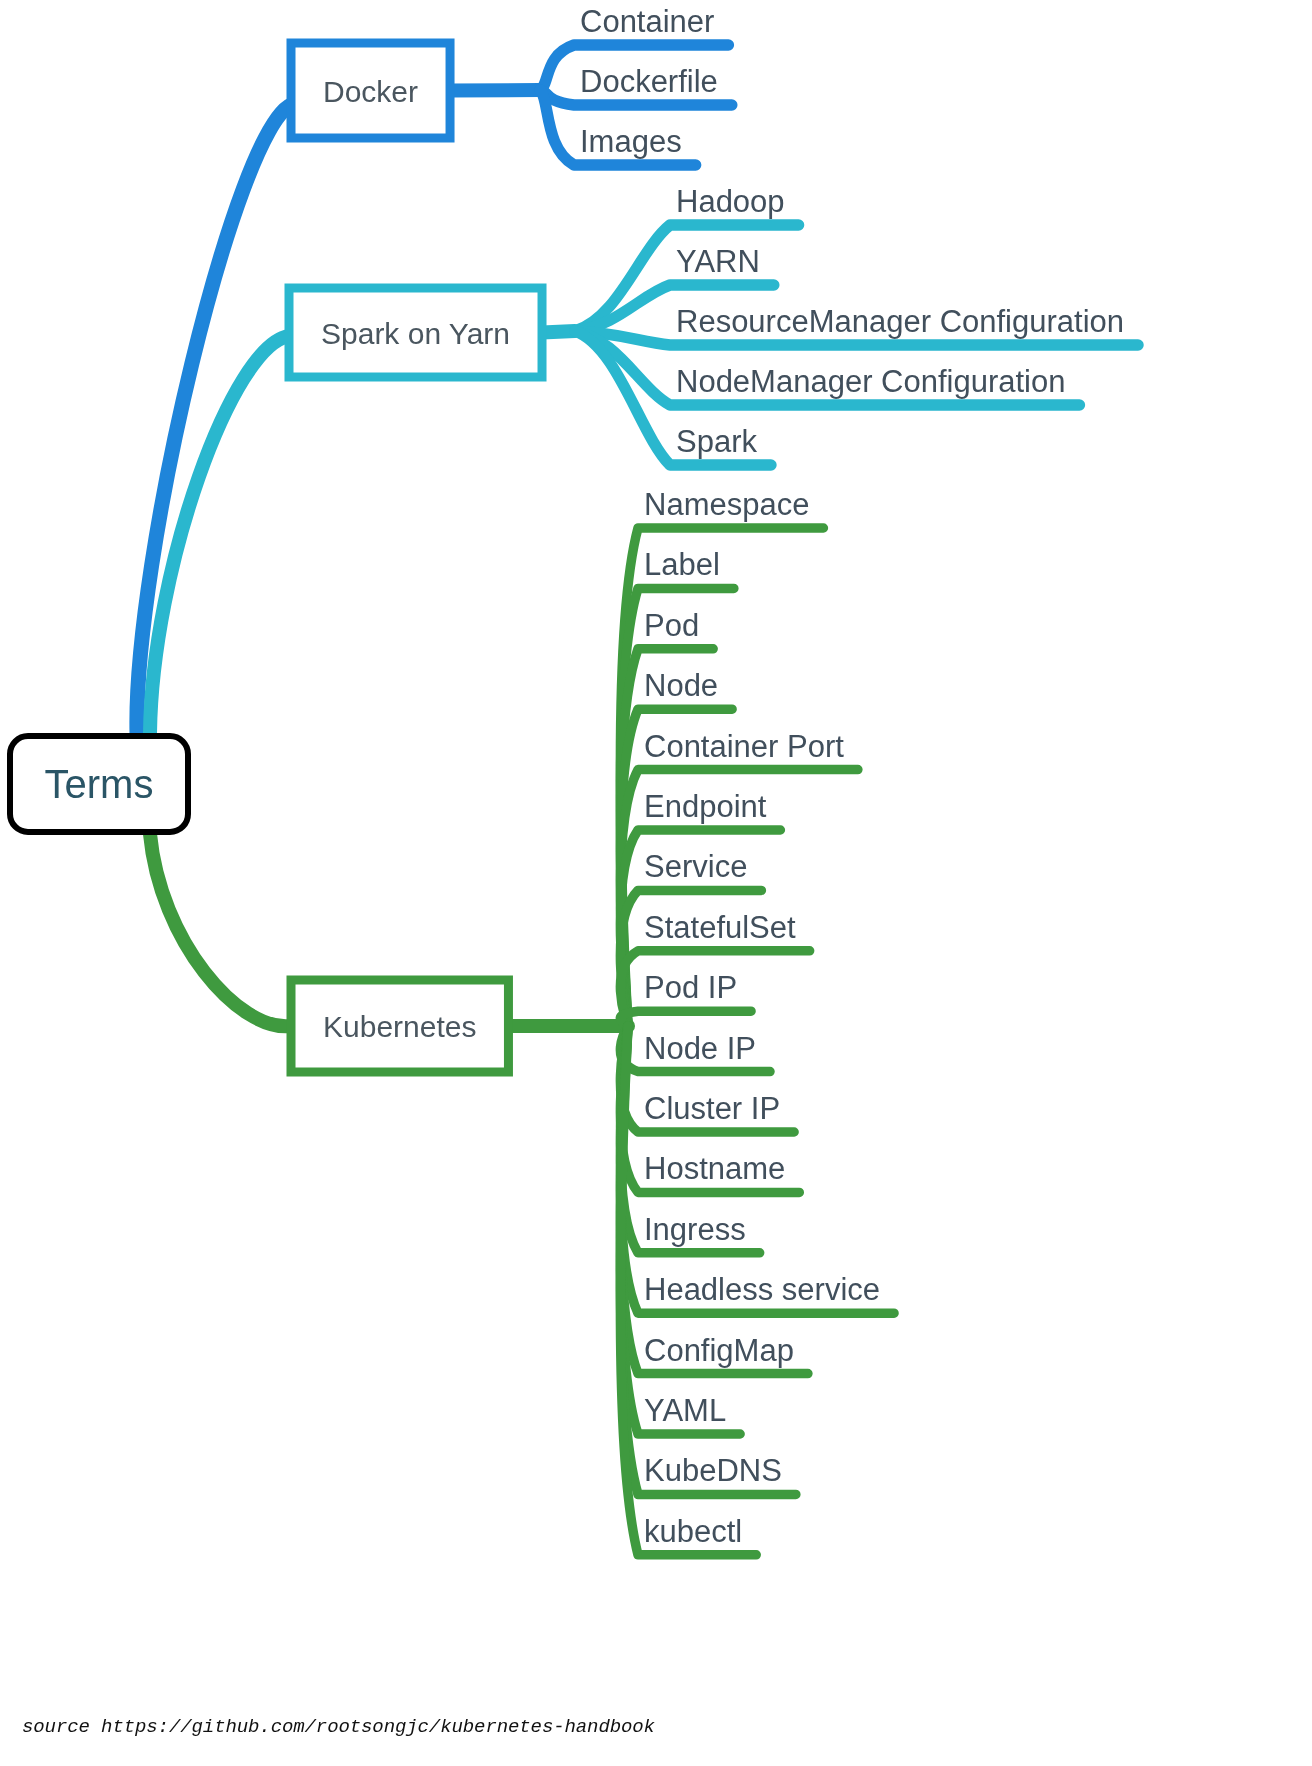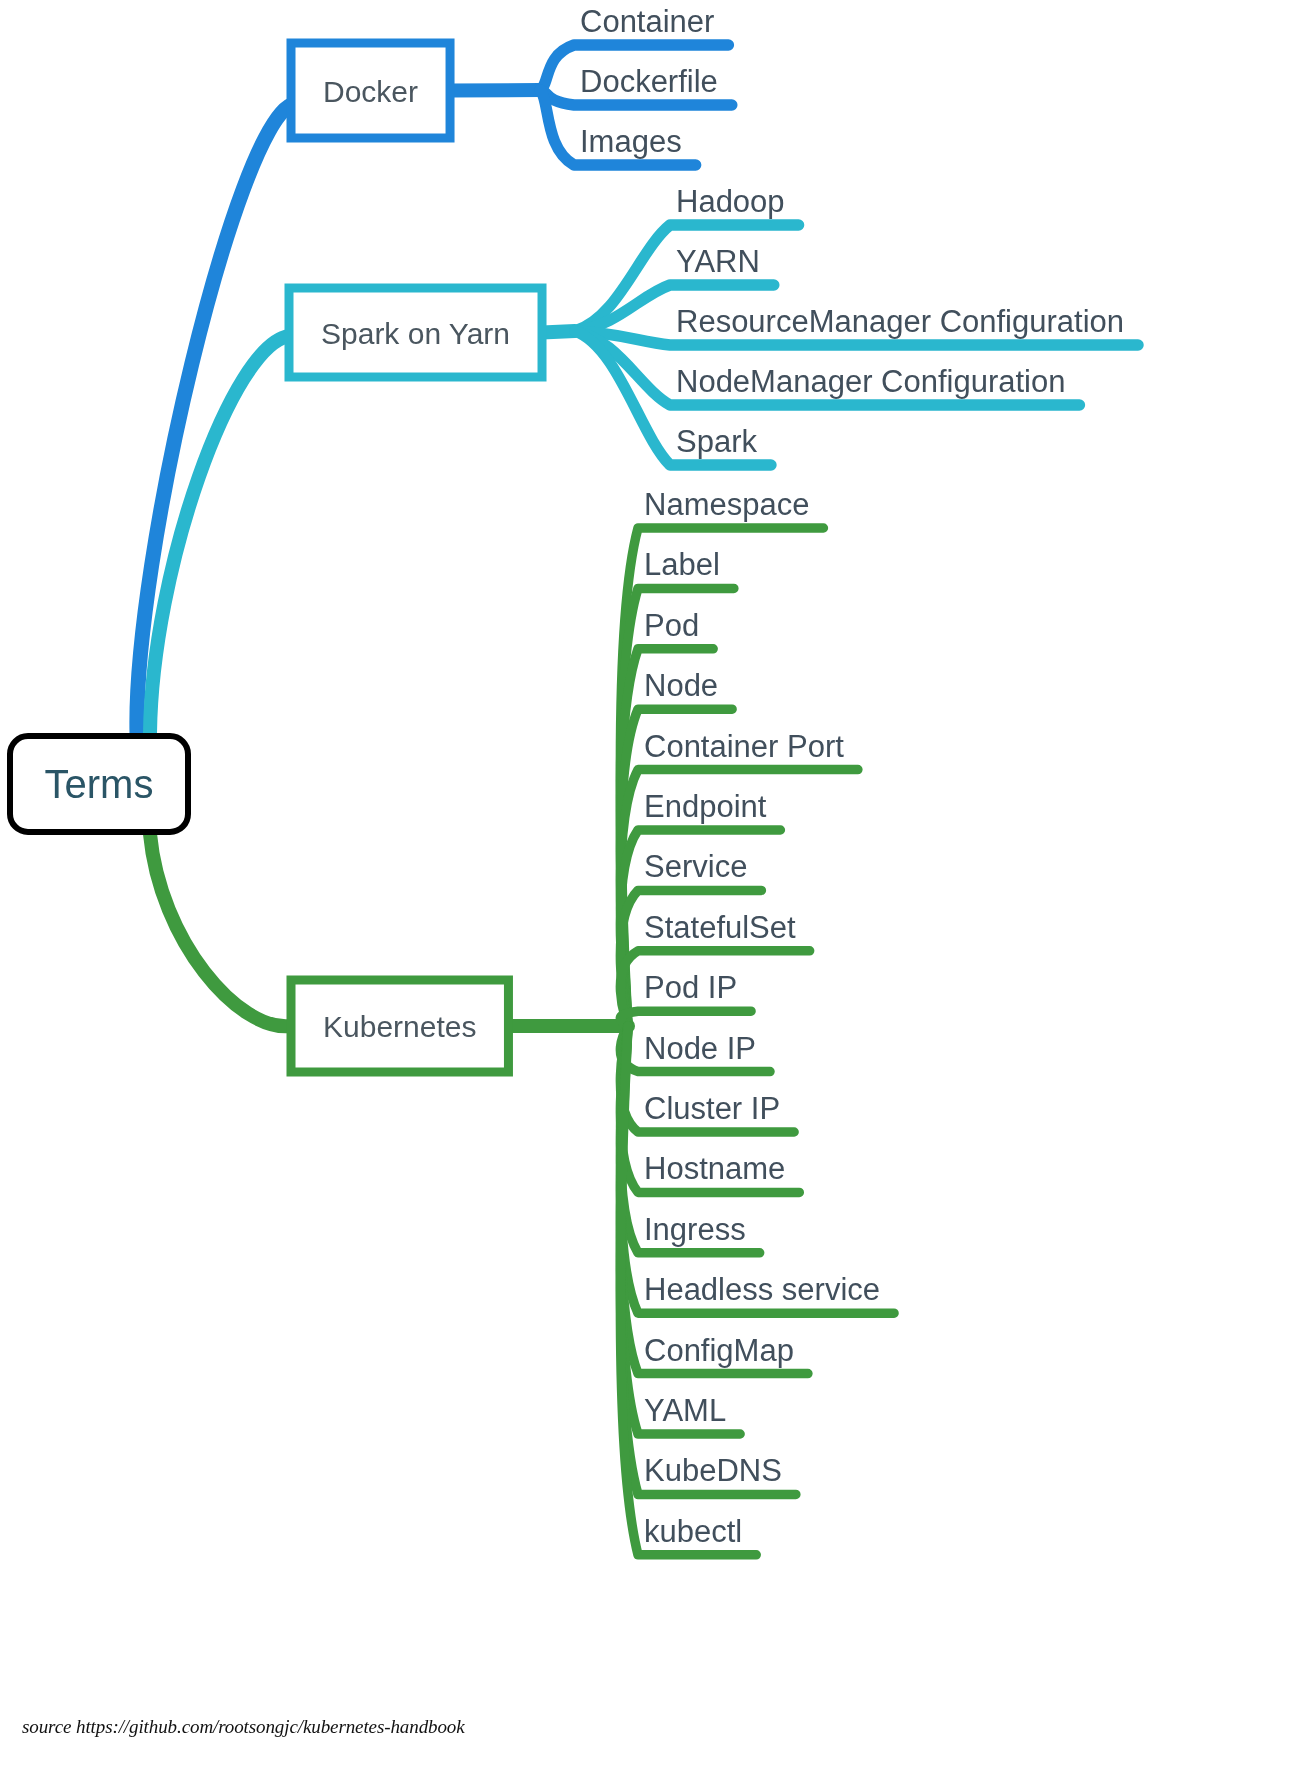--- a/index.html
+++ b/index.html
@@ -12,21 +12,21 @@
   .node-label{
     font-family:"Liberation Sans","DejaVu Sans",sans-serif;
     fill:#44515d;
   }
   .root-label{ font-size:40px; fill:#2a5566; }
   .branch-label{ font-size:30px; fill:#4a565f; }
   .leaf-label{ font-size:31px; fill:#414f5c; }
 
   .src{
     position:absolute;left:22px;top:1716px;
-    font-family:Liberation Serif, serif;
+    font-family:Liberation Mono, monospace;
     font-style:italic;font-size:19px;color:#111111;
     white-space:nowrap;letter-spacing:-0.1px;
   }
 </style>
 </head>
 <body>
 
 <svg id="mindmap" viewBox="0 0 1312 1766">
   <g id="edges">
       <path d="M 137 733 C 133 560 236 130 291 105" fill="none" stroke="#1f85da" stroke-width="15" stroke-linecap="round"></path>

